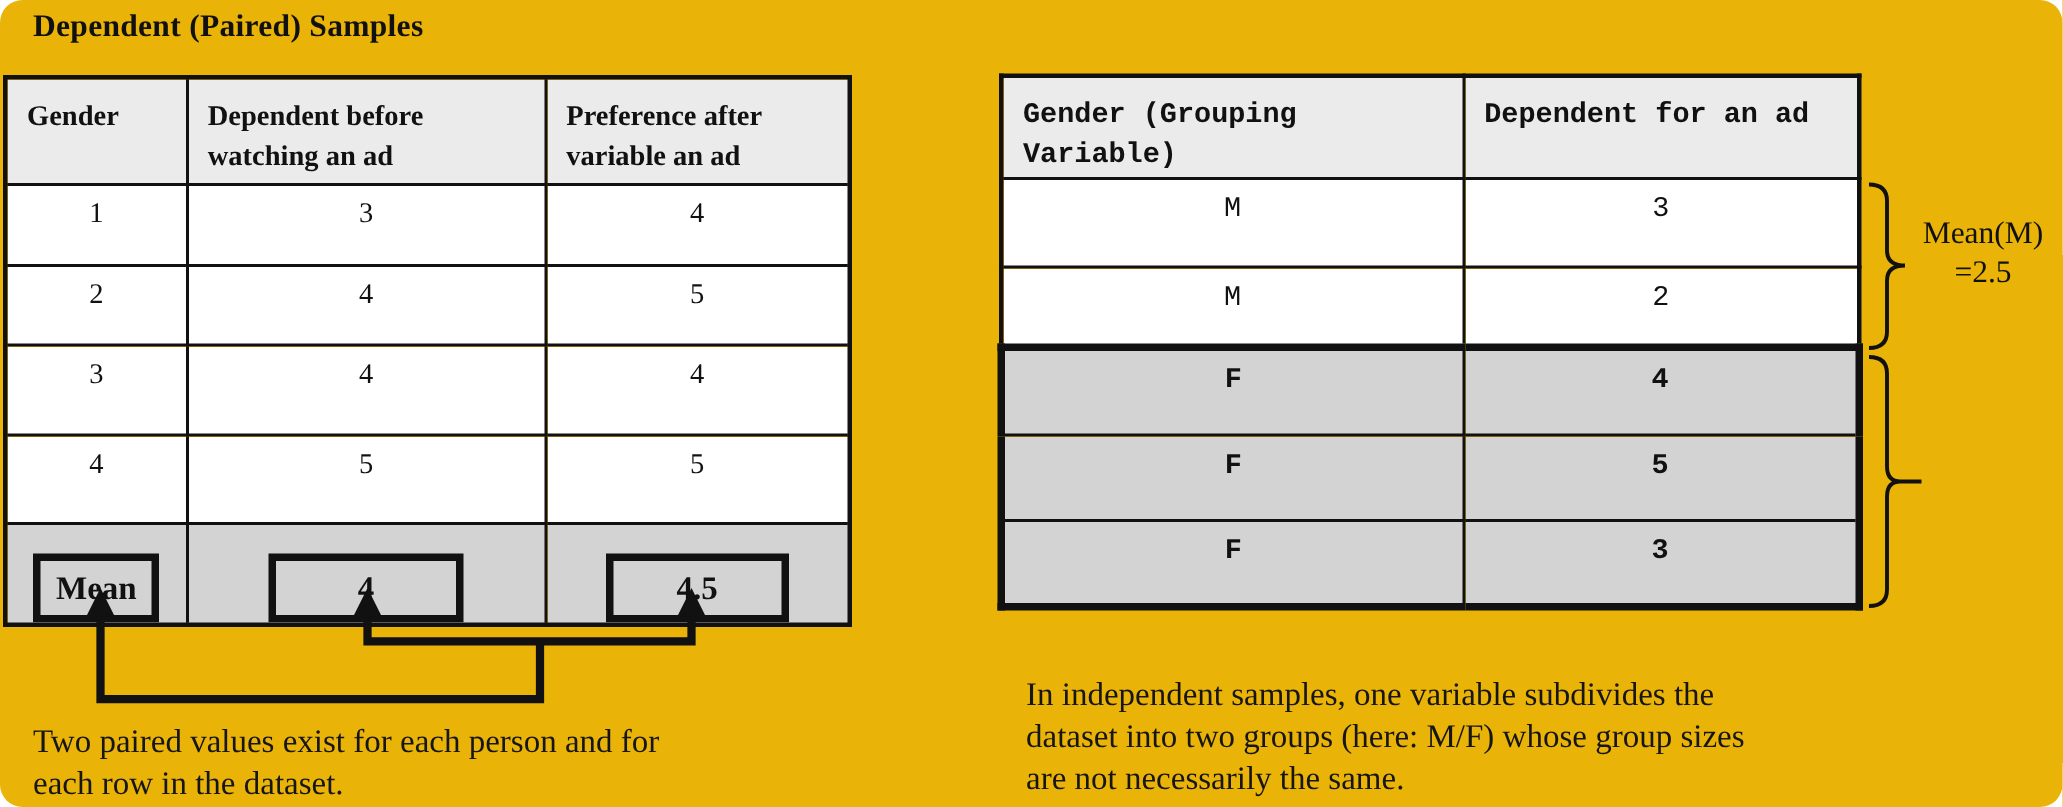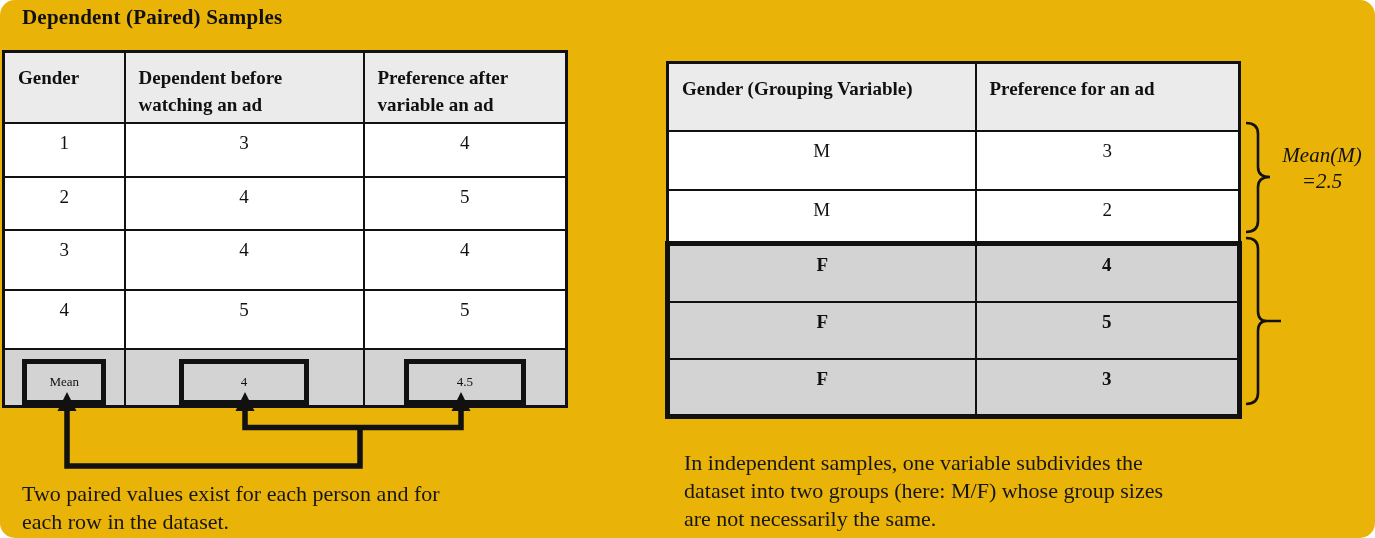--- a/index.html
+++ b/index.html
@@ -32,21 +32,21 @@
   .left-title  { left: 22px; }
   .right-title { left: 684px; }
 
   table.tbl {
     position: absolute;
     border-collapse: collapse;
     table-layout: fixed;
     border: 3px solid var(--border);
   }
   .left-tbl  { left: 2px;   top: 50px; width: 563px; }
-  .right-tbl { left: 665px; top: 61px; width: 572px; }
+  .right-tbl { left: 665px; top: 49px; width: 572px; font-family: Liberation Mono, monospace; }
 
   .tbl th, .tbl td {
     border: 2px solid var(--border);
     font-size: 19px;
     vertical-align: top;
     overflow: hidden;
   }
   .tbl th {
     background: var(--header-bg);
     text-align: left;
@@ -62,26 +62,26 @@
 
   
   tr.mean-row td {
     background: var(--highlight-bg);
     padding: 0;
   }
   .mean-box {
     border: 5px solid var(--border);
     background: var(--highlight-bg);
     height: 46px;
-    margin: 9px auto 0 auto;
+    margin: 19px auto 0 auto;
     display: flex;
     align-items: center;
     justify-content: center;
-    font-weight: 400;
-    font-size: 13px;
+    font-weight: 700;
+    font-size: 22px;
   }
 
   
   tr.f-row td {
     background: var(--highlight-bg);
     font-weight: 700;
   }
   tr.f-first td { border-top-width: 5px; }
   tr.f-last  td { border-bottom-width: 5px; }
   tr.f-row td:first-child { border-left-width: 5px; }
@@ -96,21 +96,20 @@
     z-index: 5;
   }
 
   .mean-note {
     position: absolute;
     font-size: 21px;
     line-height: 26px;
     text-align: center;
     white-space: pre-line;
     z-index: 6;
-    font-style: italic;
   }
   .mean-m-note { left: 1270px; top: 142px; width: 104px; }
   .mean-f-note { left: 1278px; top: 309px; width: 97px;  }
 
   .caption {
     position: absolute;
     font-size: 22px;
     line-height: 28px;
     white-space: pre-line;
     color: #161616;
@@ -172,21 +171,21 @@
   </table>
 
   <table class="tbl right-tbl">
     <colgroup>
       <col style="width:308px">
         <col style="width:264px">
     </colgroup>
     <tbody>
       <tr style="height:68px">
         <th>Gender (Grouping Variable)</th>
-        <th>Preference for an ad</th>
+        <th>Dependent for an ad</th>
       </tr>
       <tr style="height:59px">
         <td>M</td>
         <td>3</td>
       </tr>
       <tr style="height:54px">
         <td>M</td>
         <td>2</td>
       </tr>
       <tr style="height:58px" class="f-row f-first">

